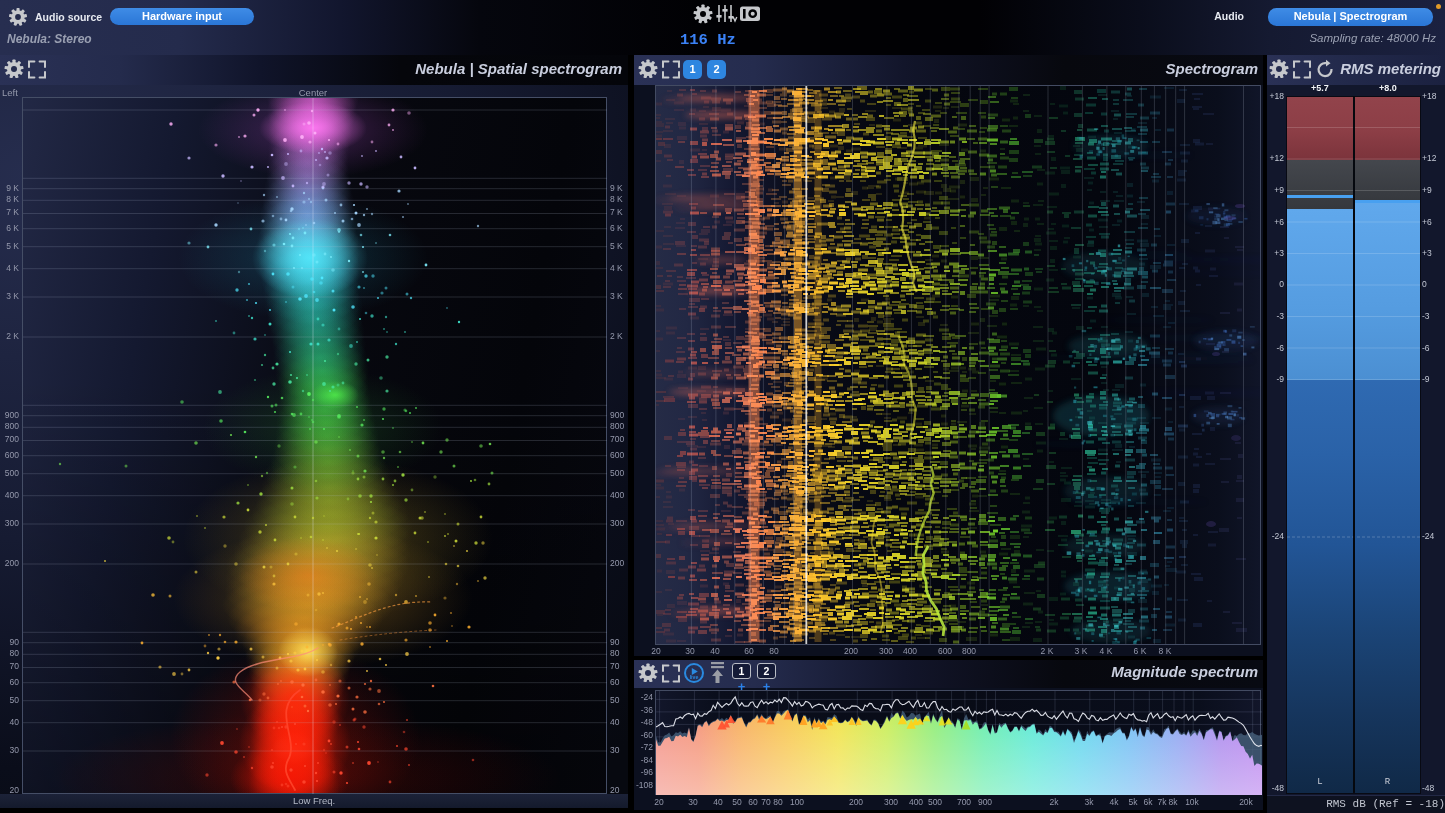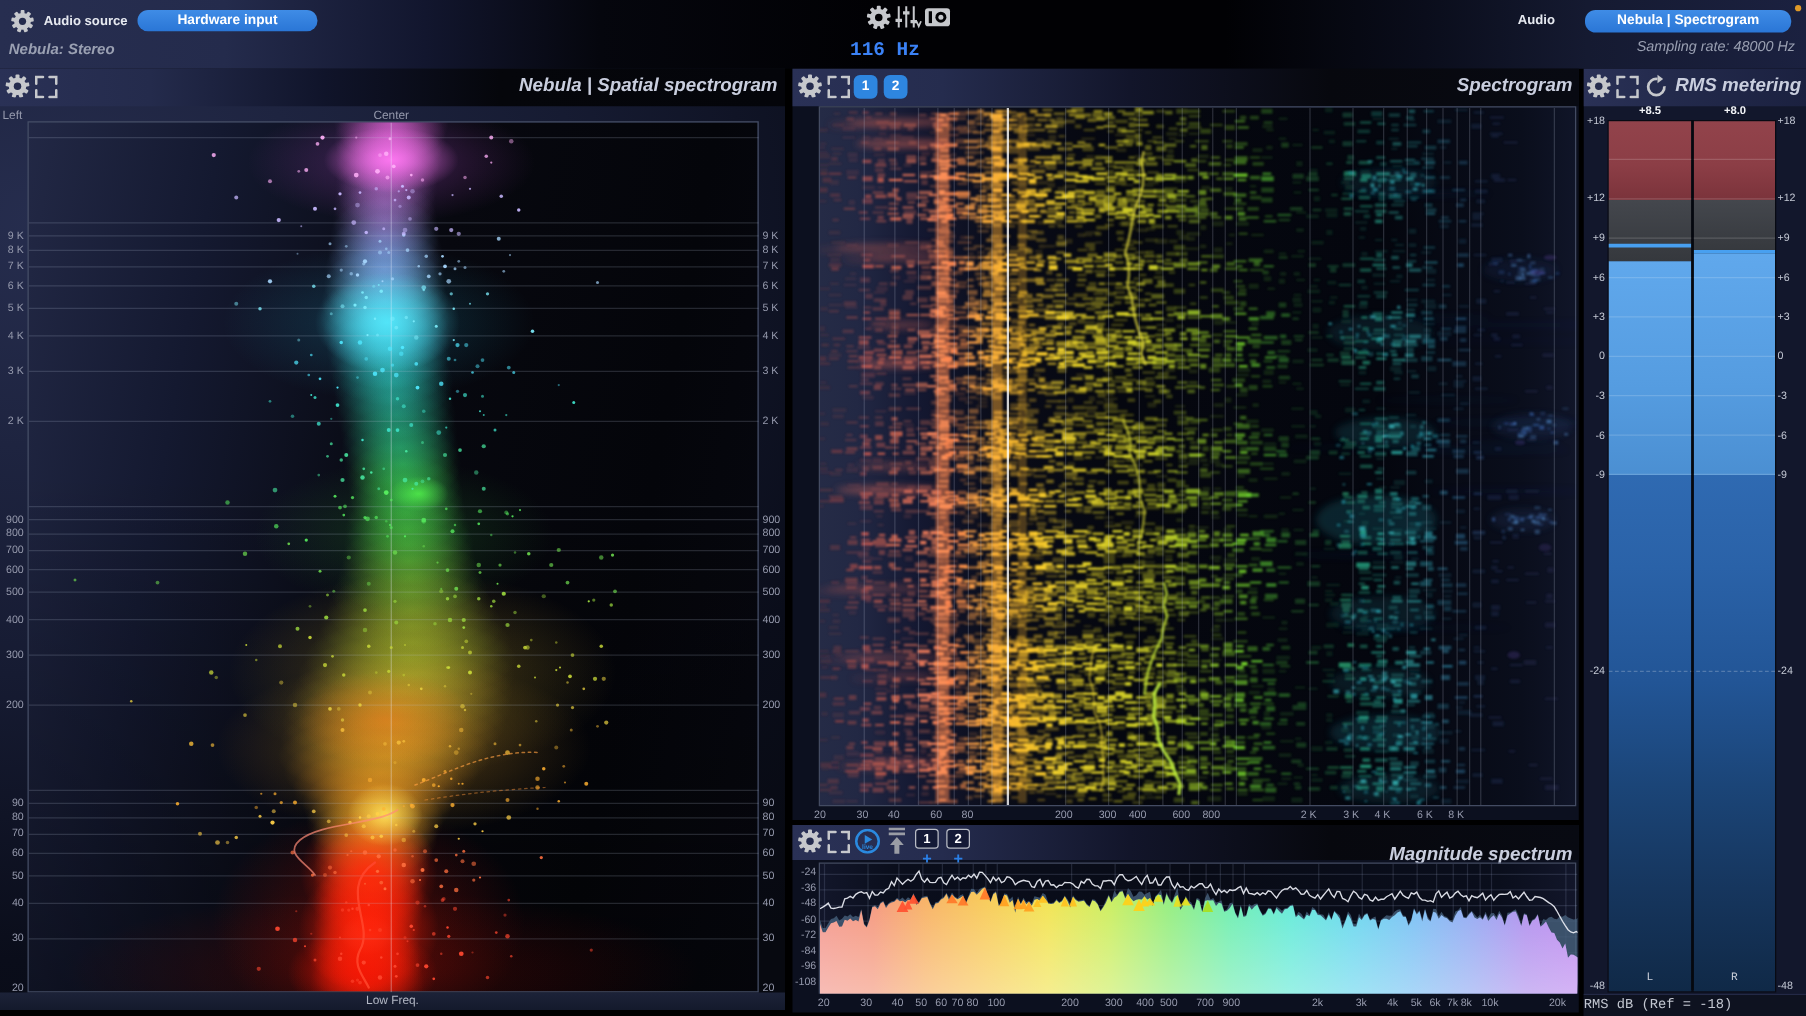--- a/index.html
+++ b/index.html
@@ -1944,21 +1944,21 @@
     </svg>
 <svg style="position:absolute;left:76px;top:2px;" width="15" height="22" viewBox="0 0 15 22">
       <rect x="1" y="0" width="13" height="2.2" fill="#9a9da5"></rect>
       <rect x="1" y="4" width="13" height="2.2" fill="#9a9da5"></rect>
       <path d="M 7.5 7.5 L 13 14 L 9.5 14 L 9.5 21 L 5.5 21 L 5.5 14 L 2 14 Z" fill="#9a9da5"></path>
     </svg>
 <div style="position:absolute;left:98px;top:3px;width:19px;height:16px;border:1px solid #b9bdc6;border-radius:3px;box-sizing:border-box;background:#141a36;text-align:center;font-size:10.5px;font-weight:bold;color:#fff;line-height:14px;">1</div>
 <div style="position:absolute;left:101px;top:19px;width:13px;text-align:center;font-size:13px;font-weight:bold;color:#2a80e8;">+</div>
 <div style="position:absolute;left:123px;top:3px;width:19px;height:16px;border:1px solid #b9bdc6;border-radius:3px;box-sizing:border-box;background:#141a36;text-align:center;font-size:10.5px;font-weight:bold;color:#fff;line-height:14px;">2</div>
 <div style="position:absolute;left:126px;top:19px;width:13px;text-align:center;font-size:13px;font-weight:bold;color:#2a80e8;">+</div>
-<div class="tit" style="right:5px;top:3px;margin-top:12px;">Magnitude spectrum</div>
+<div class="tit" style="right:5px;top:3px;">Magnitude spectrum</div>
 <div style="position:absolute;left:21px;top:30px;width:606px;height:105px;border:1px solid #434b62;box-sizing:border-box;background:linear-gradient(90deg,#12162a 0%,#0a0e1c 10%,#080b16 50%,#0a0e1c 90%,#12162a 100%);"></div>
 <svg style="position:absolute;left:22px;top:31px;" width="606" height="104" viewBox="0 0 606 104">
       <defs>
         <linearGradient id="rg" x1="0" y1="0" x2="1" y2="0">
           <stop offset="0" stop-color="#f49a90"></stop>
           <stop offset="0.07" stop-color="#f59a80"></stop>
           <stop offset="0.14" stop-color="#f8b468"></stop>
           <stop offset="0.22" stop-color="#f8cc5c"></stop>
           <stop offset="0.30" stop-color="#f2e455"></stop>
           <stop offset="0.38" stop-color="#cdee62"></stop>
@@ -2089,21 +2089,21 @@
       </g>
     </svg>
 <svg style="position:absolute;left:25px;top:4px;" width="20" height="20" viewBox="0 0 20 20">
       <path d="M 7.4 2.5 L 2.0 2.5 L 2.0 7.9 M 7.4 18.5 L 2.0 18.5 L 2.0 13.1 M 12.6 2.5 L 18.0 2.5 L 18.0 7.9 M 12.6 18.5 L 18.0 18.5 L 18.0 13.1 " stroke="#c6c8cc" stroke-width="2" fill="none" stroke-linecap="round"></path>
     </svg>
 <svg style="position:absolute;left:49px;top:4px;" width="20" height="20" viewBox="0 0 20 20">
       <path d="M 15.5 10 A 6.5 6.5 0 1 1 10 4.2" fill="none" stroke="#c6c8cc" stroke-width="2.2"></path>
       <path d="M 10 0.8 L 14.5 4.2 L 10 7.6 Z" fill="#c6c8cc"></path>
     </svg>
 <div class="tit" style="right:4px;top:5px;">RMS metering</div>
-<div style="position:absolute;left:20px;top:28px;width:66px;text-align:center;font-size:9px;font-weight:bold;color:#f2f4f8;">+8.5</div>
+<div style="position:absolute;left:20px;top:28px;width:66px;text-align:center;font-size:9px;font-weight:bold;color:#f2f4f8;">+5.7</div>
 <div style="position:absolute;left:88px;top:28px;width:66px;text-align:center;font-size:9px;font-weight:bold;color:#f2f4f8;">+8.0</div>
 <div style="position:absolute;left:20px;top:41.5px;width:66px;height:696.5px;background:#10131e;outline:1px solid rgba(0,0,0,0.55);">
 <div style="position:absolute;left:0;top:0;width:66px;height:63.0px;background:linear-gradient(180deg,#92434b 0%,#8c3e46 55%,#7b333b 100%);"></div>
 <div style="position:absolute;left:0;top:63.0px;width:66px;height:49.3px;background:linear-gradient(180deg,#44474d,#35383d);"></div>
 <div style="position:absolute;left:0;top:98.2px;width:66px;height:3px;background:#48a0f0;"></div>
 <div style="position:absolute;left:0;top:112.3px;width:66px;height:171.2px;background:linear-gradient(180deg,#60a8ec 0%,#559ce0 60%,#4b8fd2 100%);"></div>
 <div style="position:absolute;left:0;top:283.5px;width:66px;height:413.0px;background:linear-gradient(180deg,#2f6ab2 0%,#2a62a8 18%,#225596 40%,#1b4578 60%,#16365e 80%,#102947 100%);"></div>
 </div>
 <div style="position:absolute;left:88px;top:41.5px;width:65px;height:696.5px;background:#10131e;outline:1px solid rgba(0,0,0,0.55);">
 <div style="position:absolute;left:0;top:0;width:65px;height:63.0px;background:linear-gradient(180deg,#92434b 0%,#8c3e46 55%,#7b333b 100%);"></div>
@@ -2142,13 +2142,13 @@
 <div class="lab" style="left:0;top:288px;width:17px;text-align:right;font-size:8.5px;color:#c3c8d4;">-6</div>
 <div class="lab" style="left:155px;top:288px;font-size:8.5px;color:#c3c8d4;">-6</div>
 <div class="lab" style="left:0;top:319px;width:17px;text-align:right;font-size:8.5px;color:#c3c8d4;">-9</div>
 <div class="lab" style="left:155px;top:319px;font-size:8.5px;color:#c3c8d4;">-9</div>
 <div class="lab" style="left:0;top:476px;width:17px;text-align:right;font-size:8.5px;color:#c3c8d4;">-24</div>
 <div class="lab" style="left:155px;top:476px;font-size:8.5px;color:#c3c8d4;">-24</div>
 <div class="lab" style="left:0;top:728px;width:17px;text-align:right;font-size:8.5px;color:#c3c8d4;">-48</div>
 <div class="lab" style="left:155px;top:728px;font-size:8.5px;color:#c3c8d4;">-48</div>
 <div style="position:absolute;left:20px;top:722px;width:66px;text-align:center;font-size:9px;color:#ccd0da;font-family:'Liberation Mono',monospace;">L</div>
 <div style="position:absolute;left:88px;top:722px;width:65px;text-align:center;font-size:9px;color:#ccd0da;font-family:'Liberation Mono',monospace;">R</div>
-<div style="position:absolute;left:0;top:740px;width:178px;height:18px;background:#0e1220;border-top:1px solid #232946;text-align:left;font-size:11px;color:#c2c6d0;font-family:'Liberation Mono',monospace;line-height:16px;">RMS dB (Ref = -18)</div>
+<div style="position:absolute;left:0;top:740px;width:178px;height:18px;background:#0e1220;border-top:1px solid #232946;text-align:right;font-size:11px;color:#c2c6d0;font-family:'Liberation Mono',monospace;line-height:16px;">RMS dB (Ref = -18)</div>
 </div>
 </body></html>

